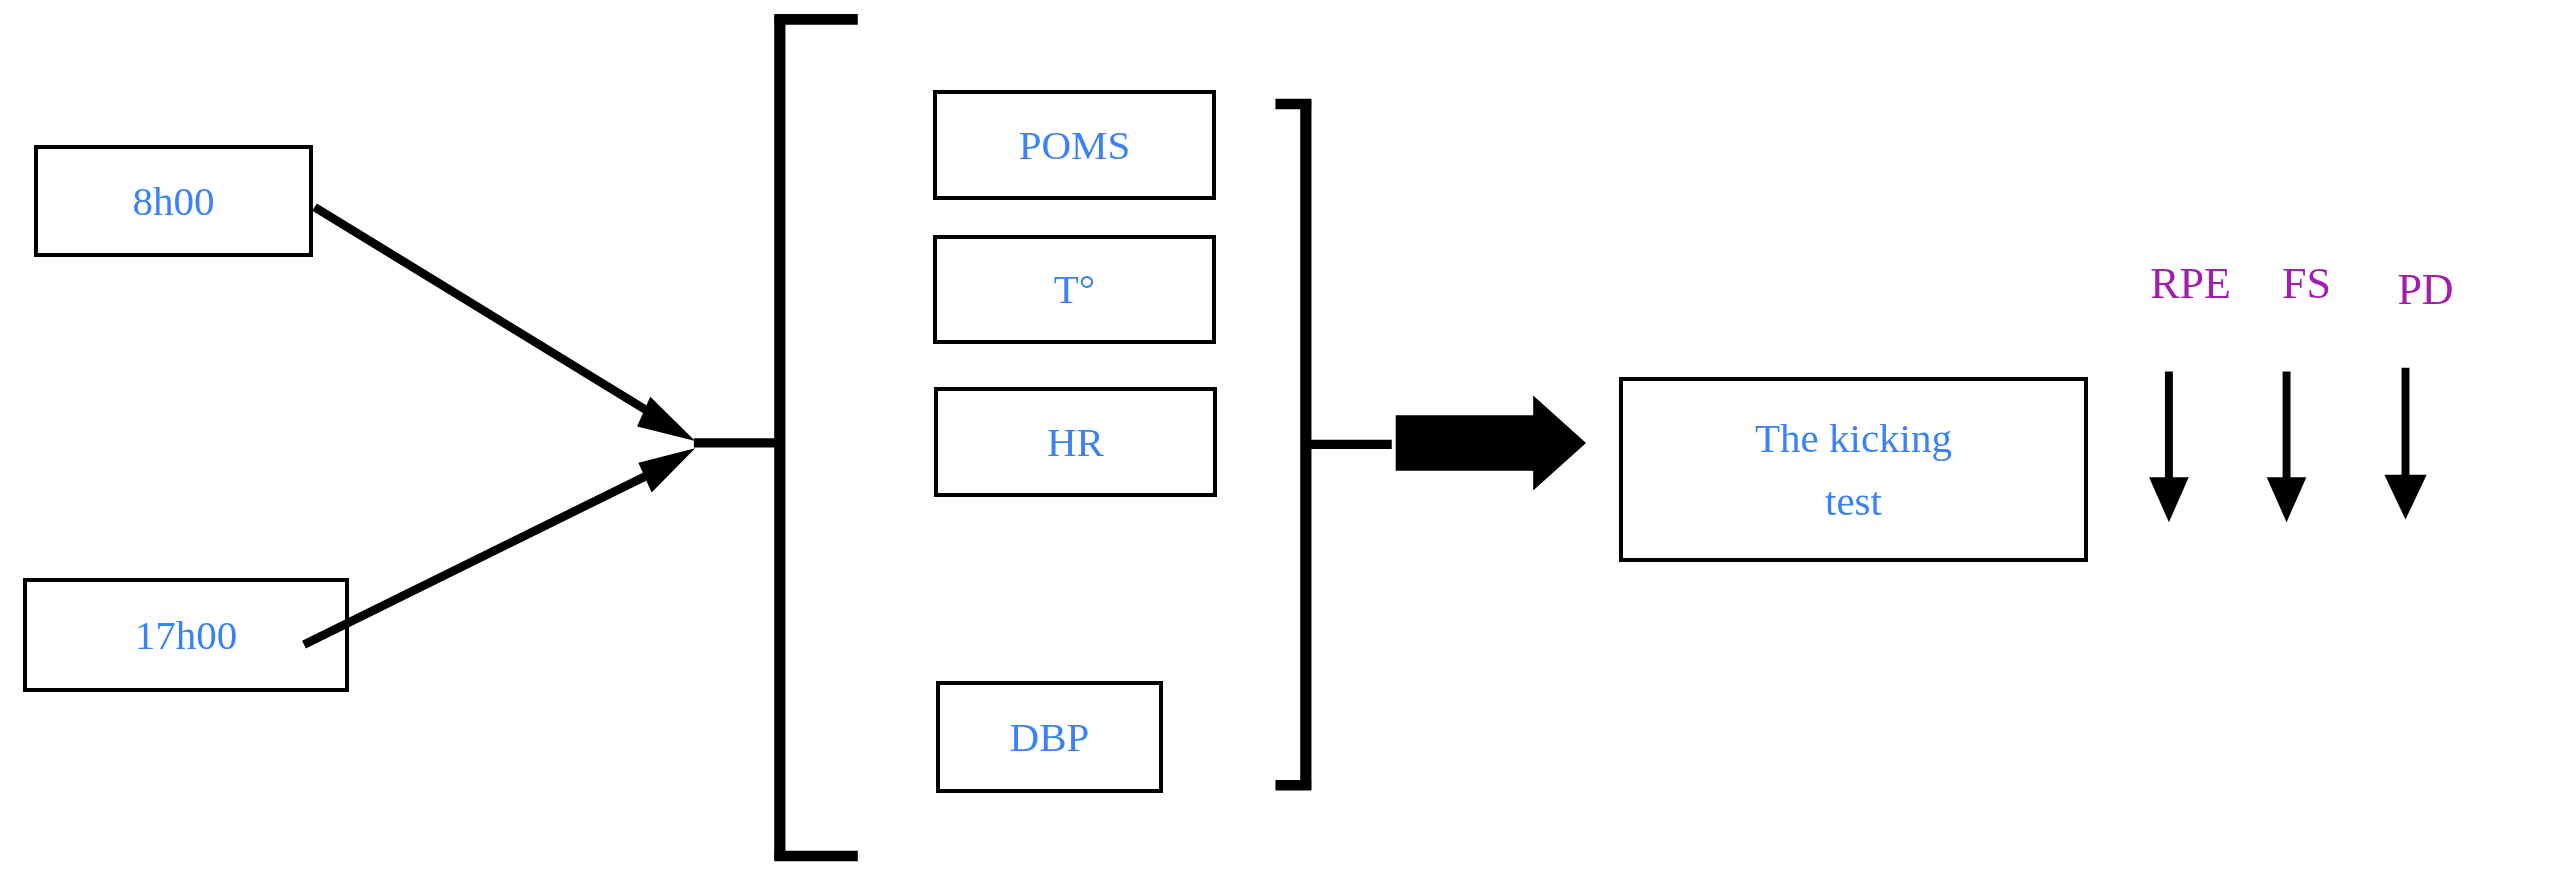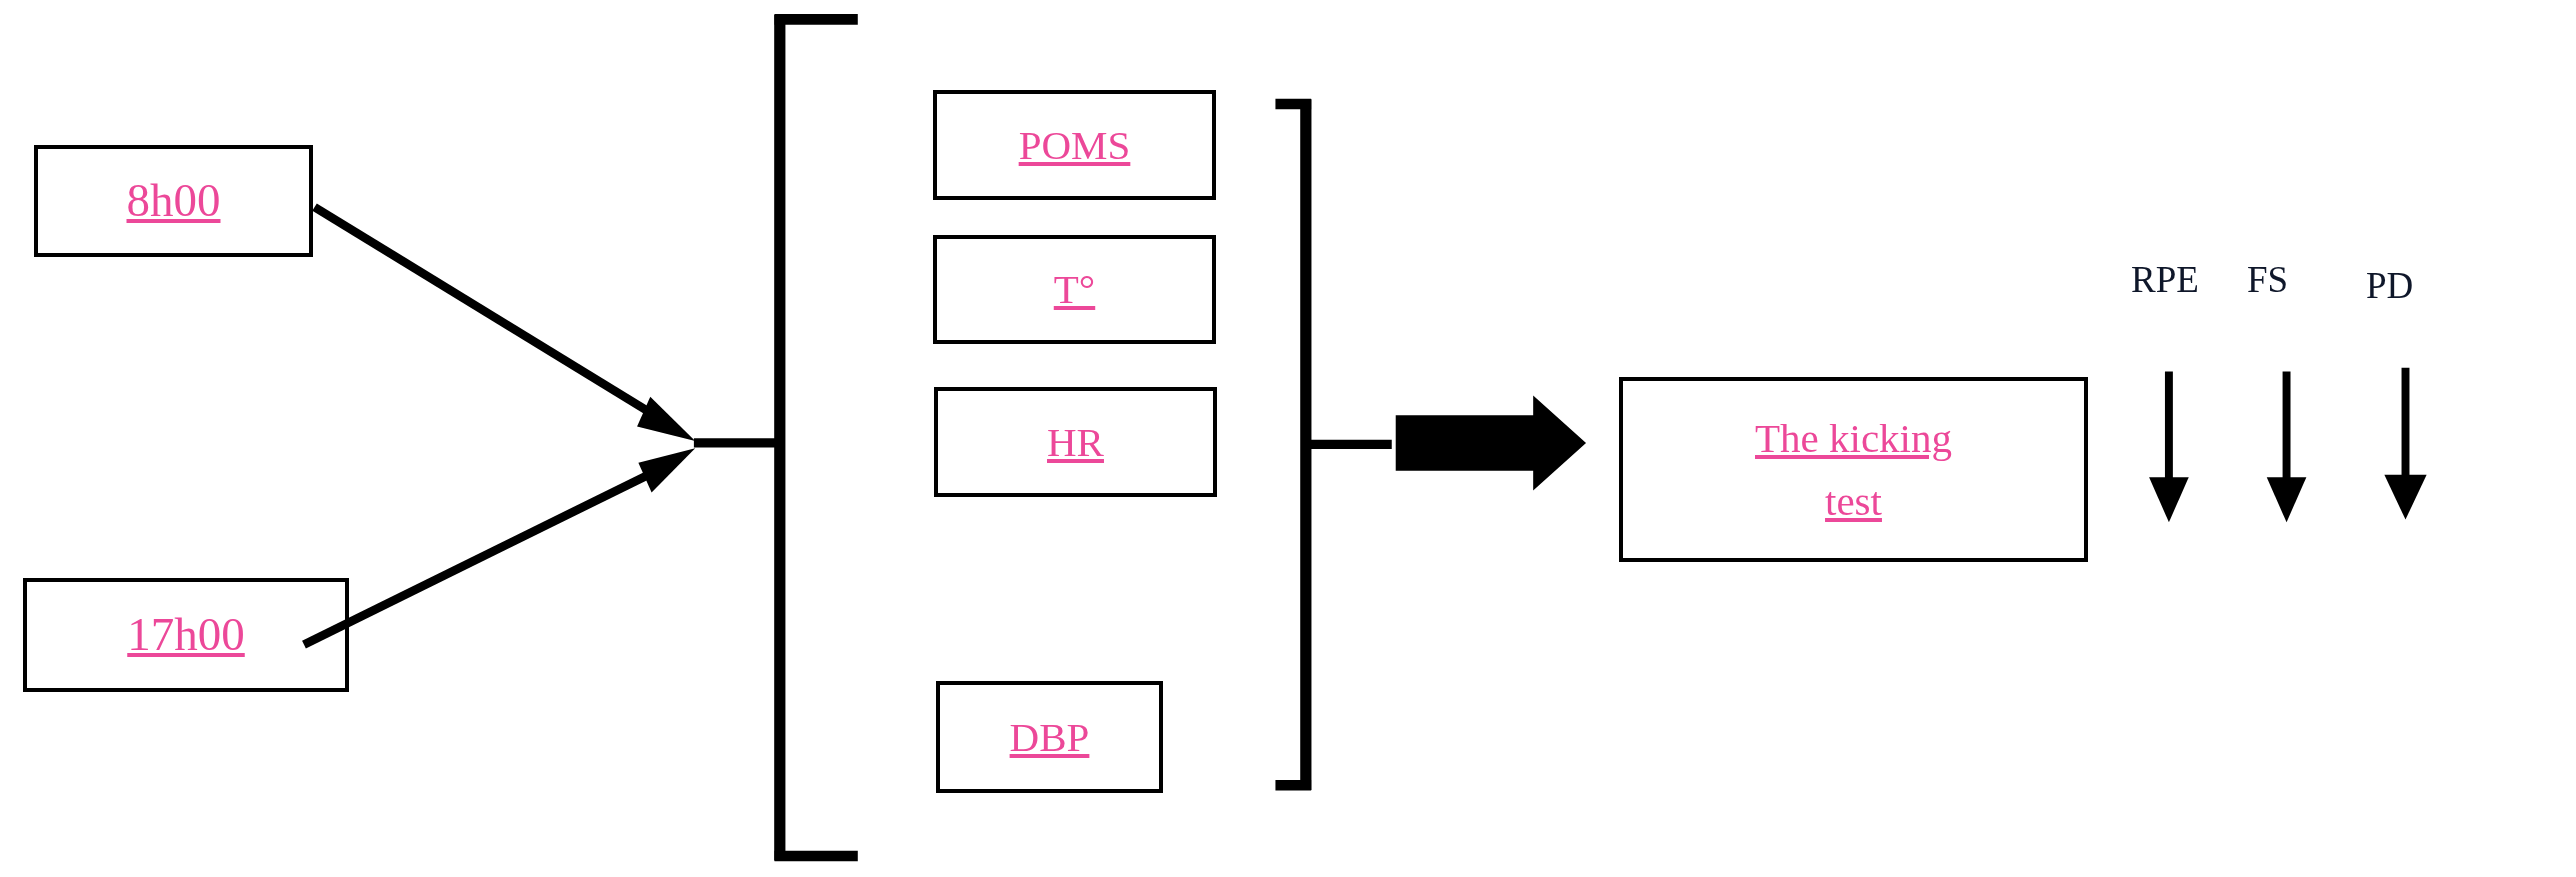--- a/index.html
+++ b/index.html
@@ -17,31 +17,31 @@
   }
   .node-box {
     position: absolute;
     box-sizing: border-box;
     border: 4.6px solid #000000;
     background: #ffffff;
     display: flex;
     align-items: center;
     justify-content: center;
     text-align: center;
-    color: #ec4899;
+    color: #3b82f6;
     line-height: 1.18;
-    text-decoration: underline;
   }
-  .time-box { font-size: 47px; }
+  .time-box { font-size: 41px; }
   .measure-box { font-size: 41px; }
   .test-box { font-size: 41px; gap: 14px; }
   .plain-label {
     position: absolute;
-    color: #0f172a;
-    font-size: 37px;
+    color: #a21caf;
+    font-size: 44px;
+    text-align: center;
     white-space: nowrap;
   }
   .svg-layer {
     position: absolute;
     left: 0;
     top: 0;
     width: 2576px;
     height: 878px;
     pointer-events: none;
   }

